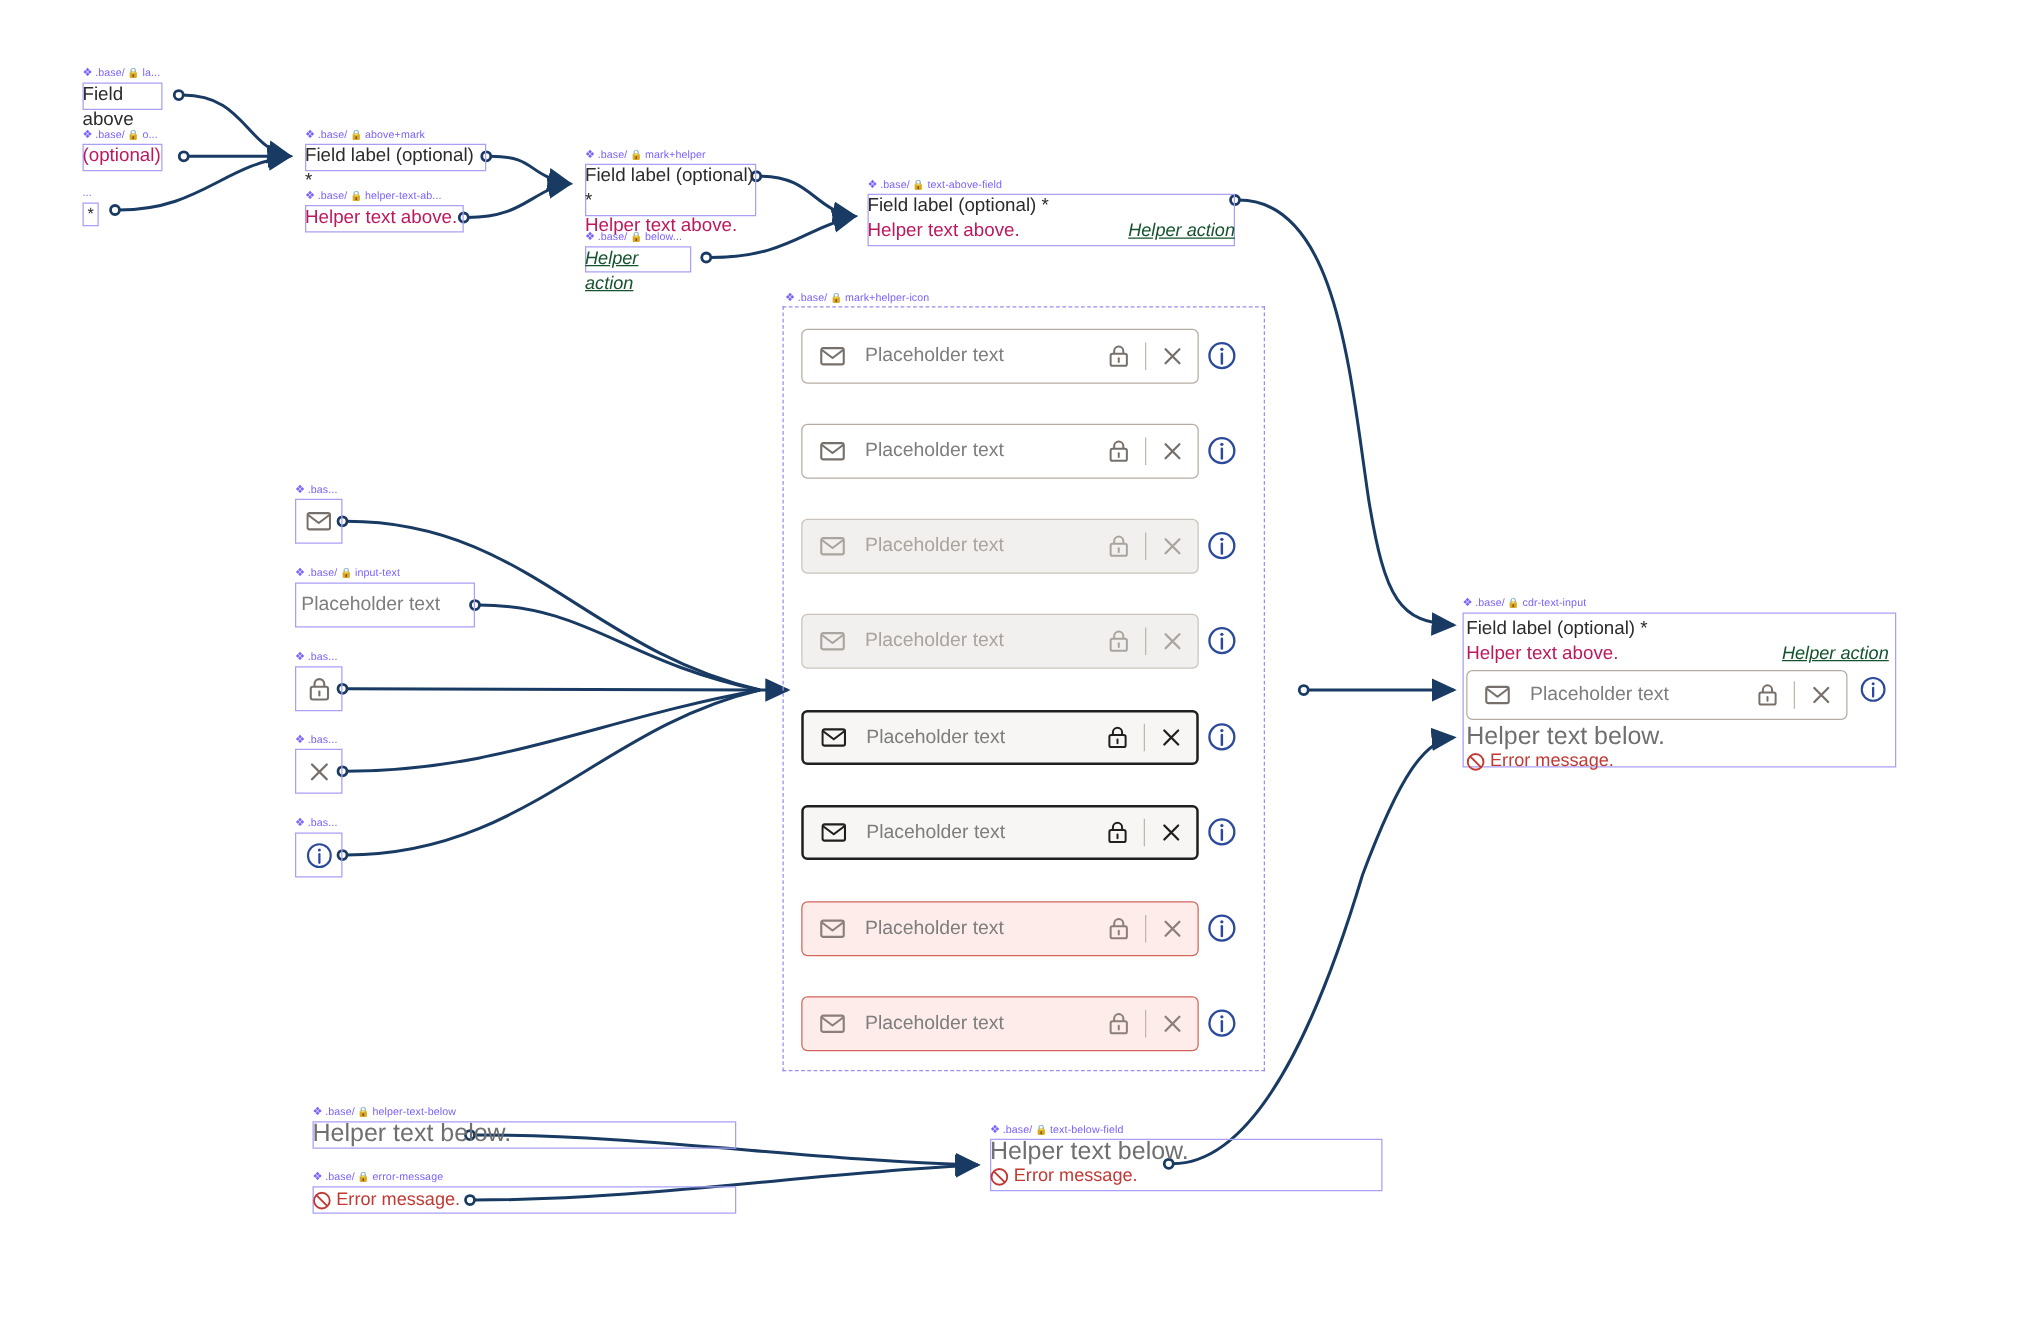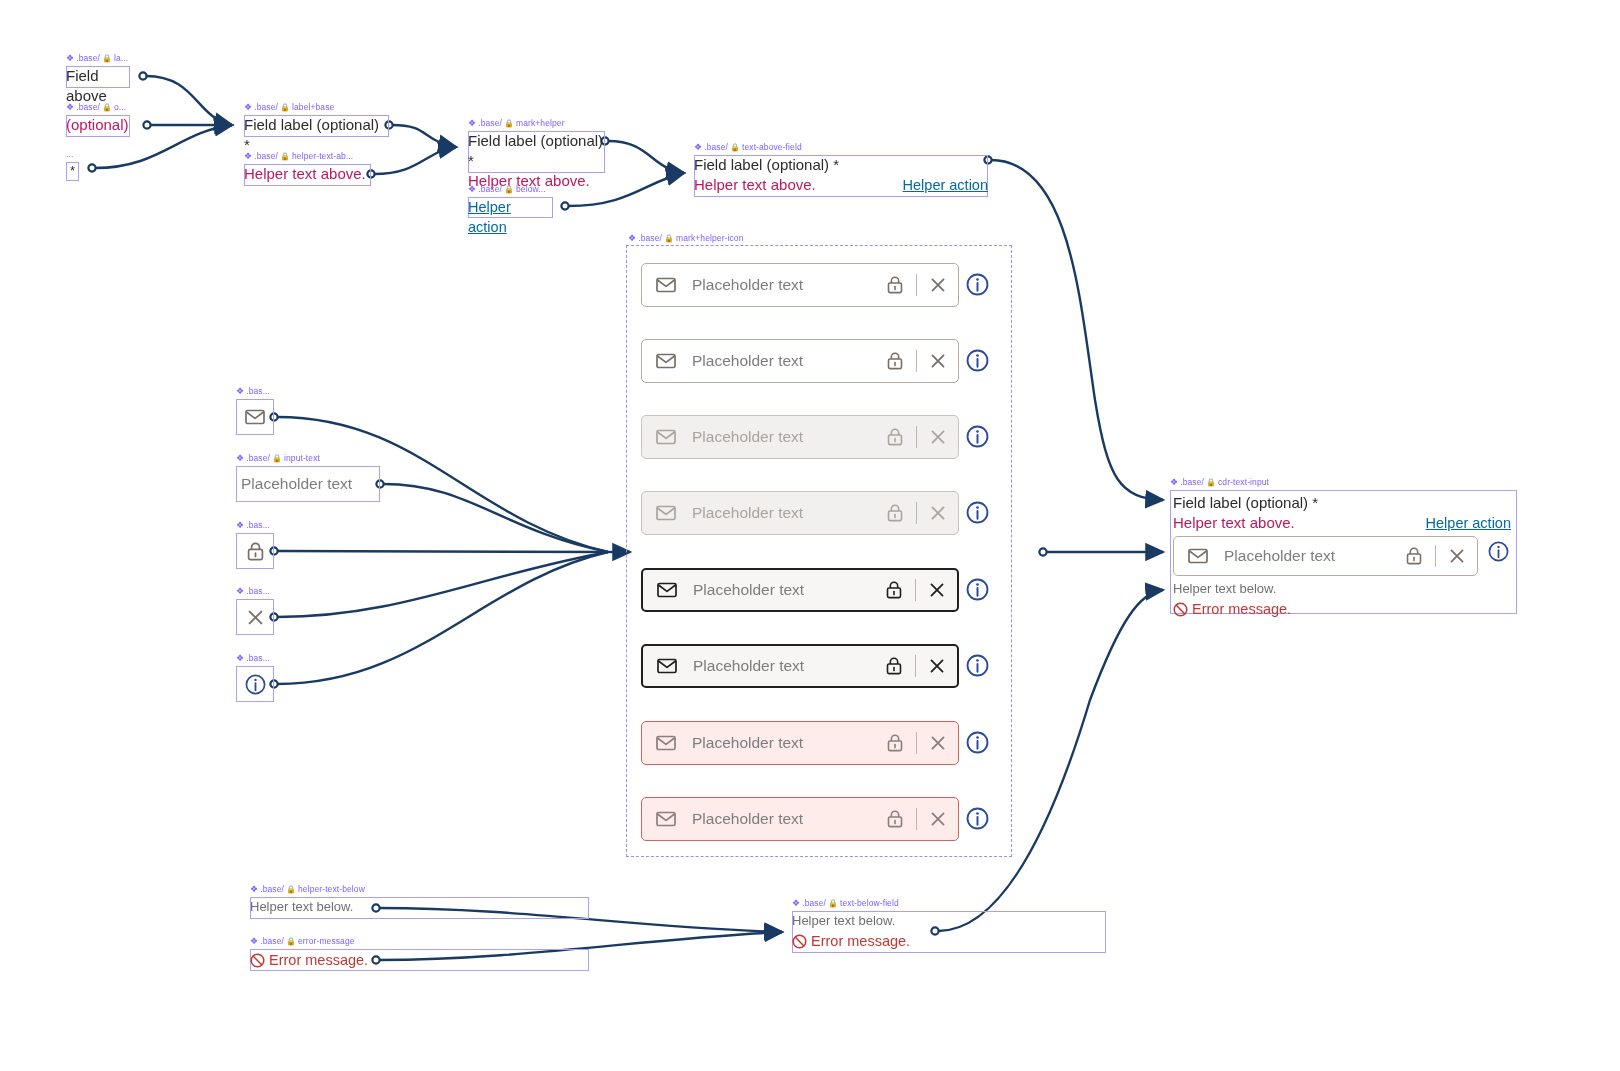--- a/index.html
+++ b/index.html
@@ -27,22 +27,22 @@
     font-family:"Liberation Sans",sans-serif;
     letter-spacing:.1px;
   }
   .tag-diamond{color:#7b61ff;font-size:9px;line-height:9px;}
   .tag-lock{font-size:8px;line-height:8px;filter:saturate(.9);}
   .node-body{position:relative;width:100%;height:100%;box-sizing:border-box;}
 
   
   .lbl-strong{color:#2b2b2b;font-size:15px;line-height:20px;}
   .lbl-muted{color:#be185d;font-size:15px;line-height:20px;}
-  .lbl-helper{color:#6f6f6f;font-size:13px;line-height:20px;}
-  .lbl-link{color:#0369a1;font-size:14.5px;line-height:20px;text-decoration:underline;}
+  .lbl-helper{color:#6f6f6f;font-size:20px;line-height:20px;}
+  .lbl-link{color:#14532d;font-size:14.5px;line-height:20px;text-decoration:underline;font-style:italic;}
   .lbl-err{color:#c23934;font-size:14.5px;line-height:20px;}
   .lbl-mark{color:#2b2b2b;font-size:13px;line-height:17px;}
 
   .row{display:flex;align-items:baseline;}
   .spacer{flex:1;}
 
   
   .err-ico{display:inline-block;width:15px;height:15px;margin-right:4px;vertical-align:-2px;}
 
   
@@ -174,21 +174,21 @@
     </div>
     <div class="node-frame"></div>
     <div class="node-body lbl-mark" style="text-align:center;">*</div>
   </div>
 
   <div class="node" style="left:244px;top:115px;width:145px;height:22px;">
     <div class="node-tag">
       <span class="tag-diamond">❖</span>
       <span>.base/</span>
       <span class="tag-lock">🔒</span>
-      <span>label+base</span>
+      <span>above+mark</span>
     </div>
     <div class="node-frame"></div>
     <div class="node-body lbl-strong">Field label (optional) *</div>
   </div>
 
   <div class="node" style="left:244px;top:164px;width:127px;height:22px;">
     <div class="node-tag">
       <span class="tag-diamond">❖</span>
       <span>.base/</span>
       <span class="tag-lock">🔒</span>

